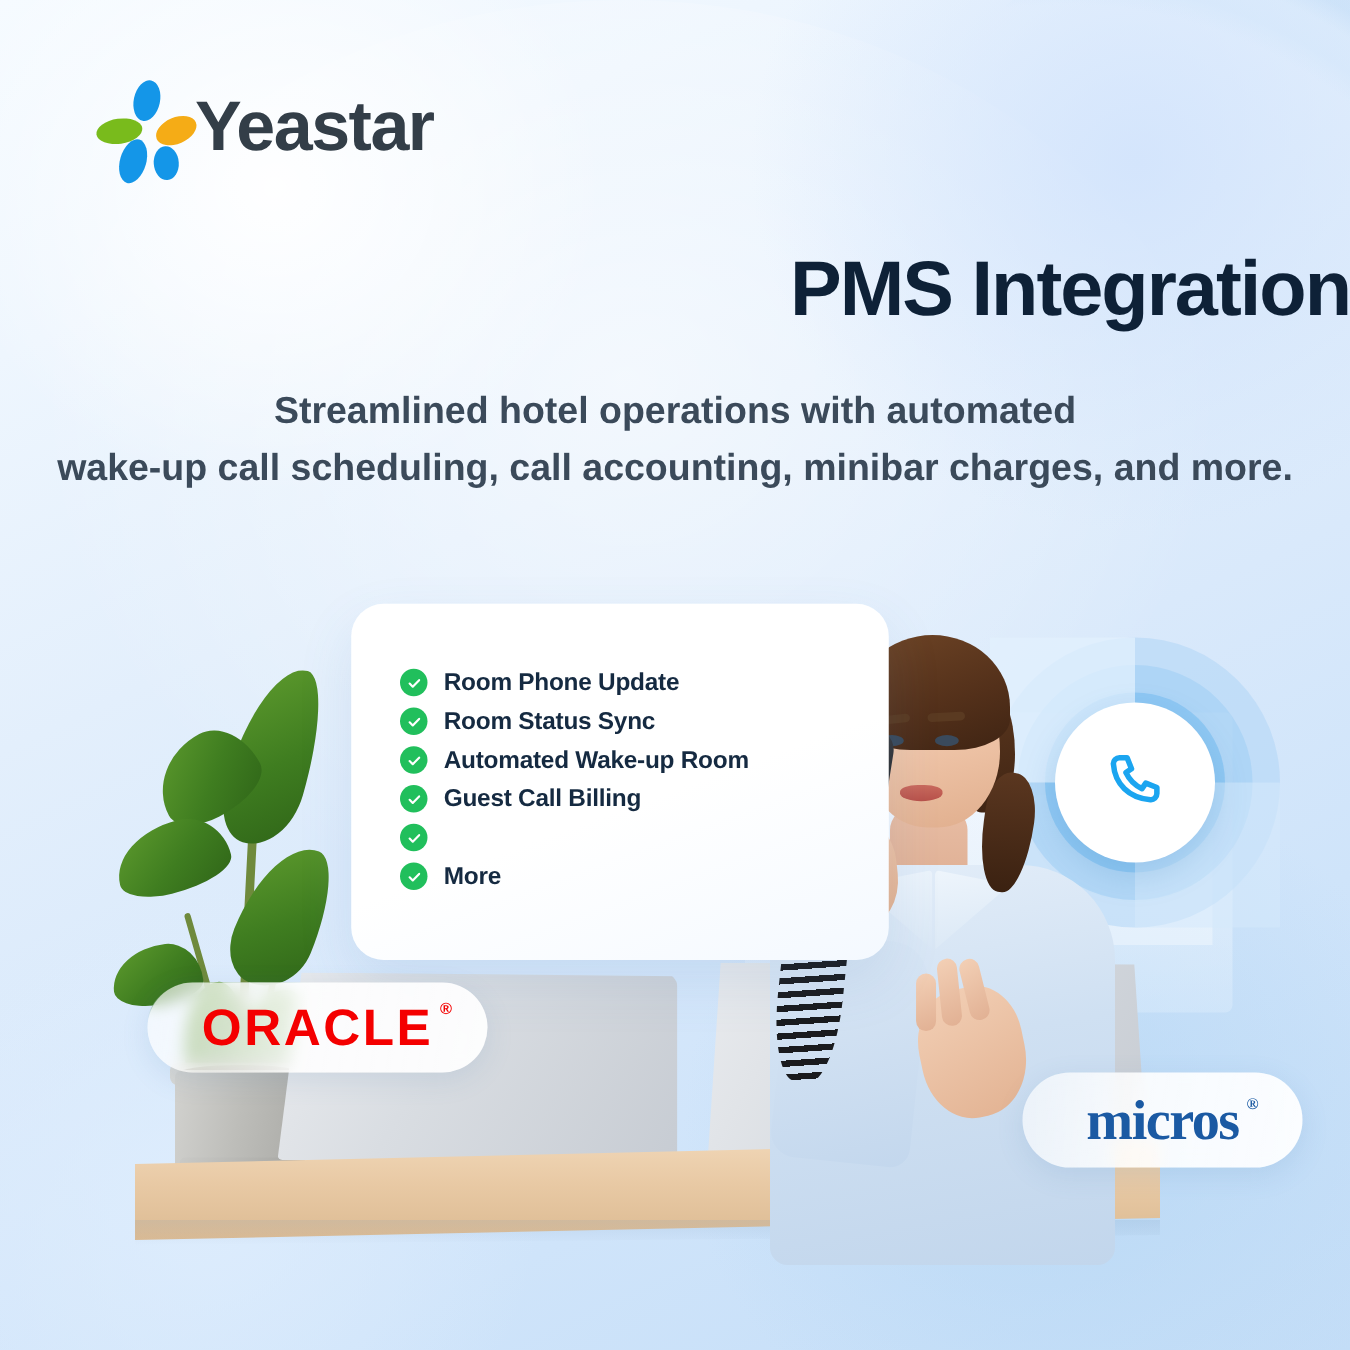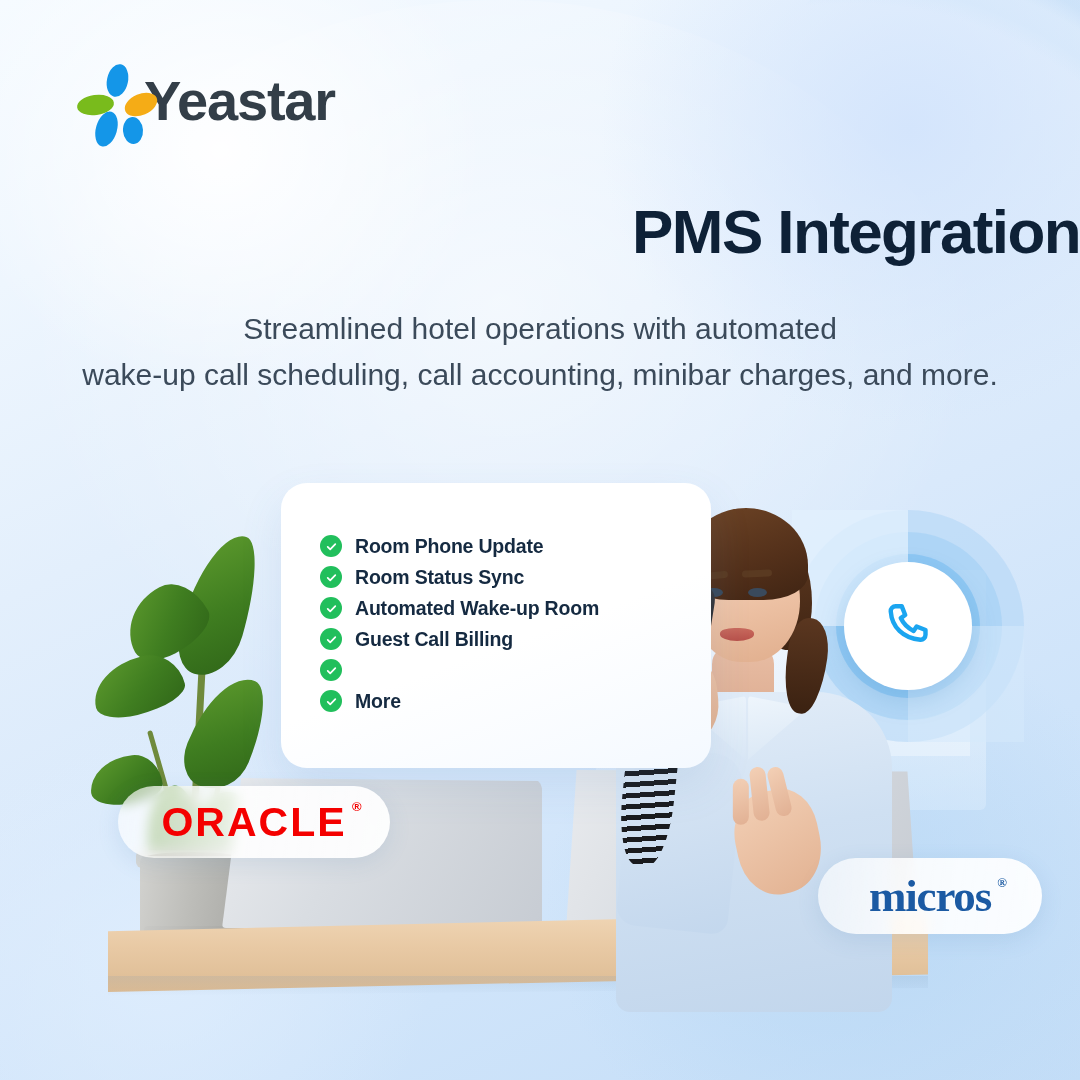--- a/index.html
+++ b/index.html
@@ -65,21 +65,21 @@
   .arc-white {
     width:1000px; height:760px;
     left:300px; top:120px;
     border-radius:50% 50% 46% 54% / 56% 58% 42% 44%;
     background:radial-gradient(ellipse at 50% 40%, rgba(255,255,255,.55), rgba(255,255,255,0) 68%);
   }
 
   
   .logo {
     position:absolute; left:78px; top:64px;
-    display:flex; align-items:center; gap:2px;
+    display:flex; align-items:center; gap:14px;
   }
   .logo-mark { position:relative; width:64px; height:74px; }
   .petal { position:absolute; border-radius:50%; }
   .petal.p-top    { width:21px; height:33px; left:29px; top:0px;   background:#1496e8; transform:rotate(12deg); }
   .petal.p-right  { width:34px; height:21px; left:46px; top:30px;  background:#f5ac16; transform:rotate(-23deg); }
   .petal.p-left   { width:37px; height:20px; left:-1px; top:31px;  background:#79bb1c; transform:rotate(-8deg); }
   .petal.p-bot-l  { width:21px; height:36px; left:18px; top:47px;  background:#1496e8; transform:rotate(16deg); }
   .petal.p-bot-r  { width:20px; height:27px; left:45px; top:53px;  background:#1496e8; transform:rotate(-4deg); }
   .logo-word {
     font-size:56px; font-weight:bold; letter-spacing:-1.2px;
@@ -89,21 +89,21 @@
   
   .headline {
     position:absolute; left:0; right:0; top:196px;
     text-align:right;
     font-size:62px; font-weight:bold; letter-spacing:-1.6px;
     color:#0e2137;
   }
   .subhead {
     position:absolute; left:0; right:0; top:306px;
     text-align:center;
-    font-size:30px; line-height:1.52; color:#3b4a5a; font-weight:normal;
+    font-size:30px; line-height:1.52; color:#3b4a5a; font-weight:bold;
   }
   .subhead .line { display:block; }
 
   
   .scene { position:absolute; left:0; top:440px; width:1080px; height:600px; }
 
   
   .back-panel {
     position:absolute; left:596px; top:130px; width:390px; height:240px;
     background:linear-gradient(180deg, rgba(255,255,255,.55), rgba(233,244,254,.30));

